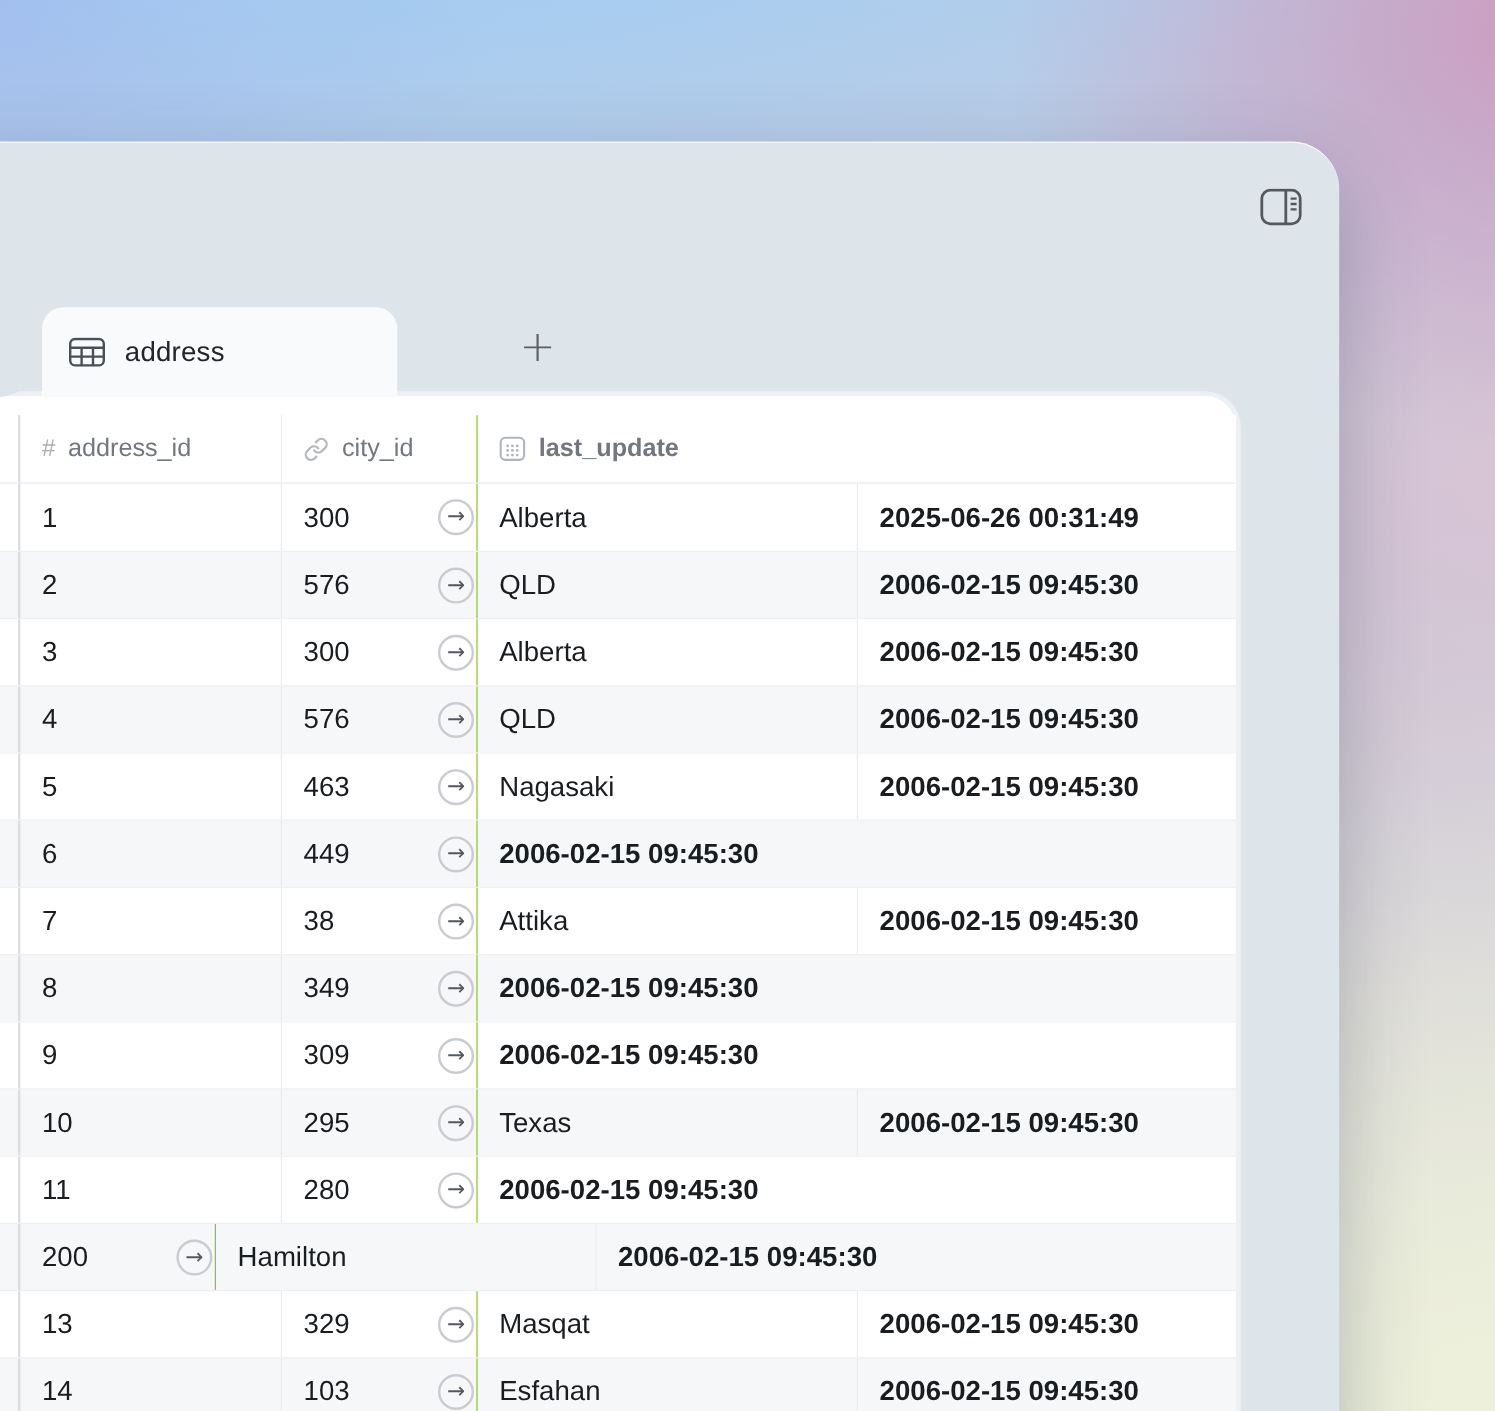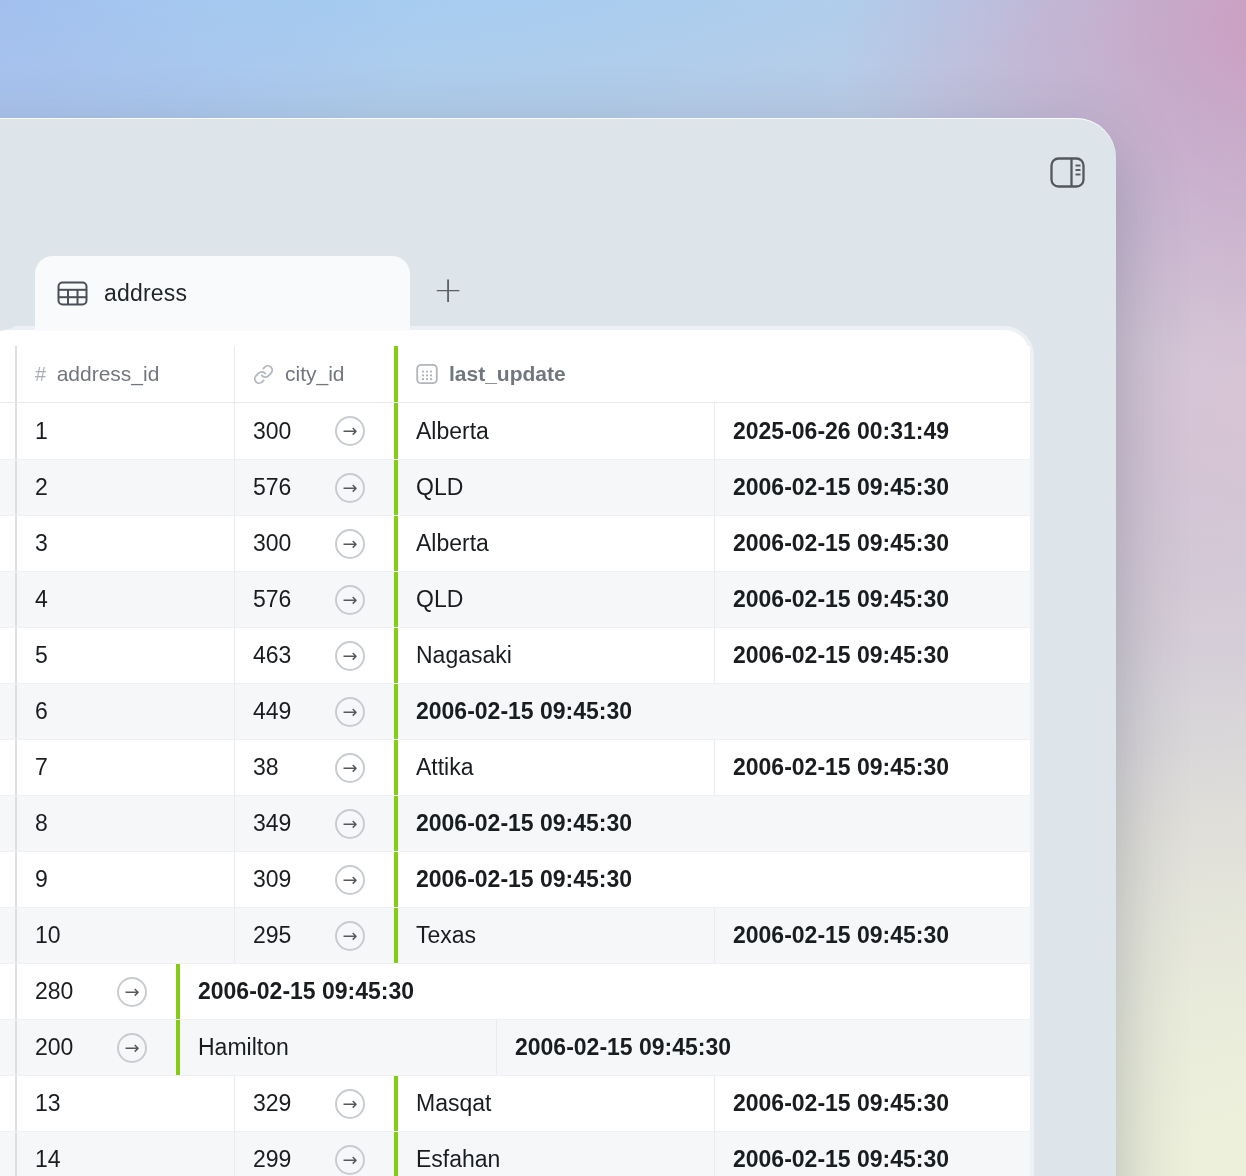--- a/index.html
+++ b/index.html
@@ -33,21 +33,21 @@
     border-radius:26px 26px 0 0;
     box-shadow:0 0 0 4px rgba(249,251,253,.55);
   }
   
   .bar-notch{
     position:absolute;left:-40px;top:118px;width:135px;height:95px;
     background:#dee5ea;border-bottom-right-radius:38px;
   }
   
   .tab-active{
-    position:absolute;left:95px;top:138px;width:375px;height:75px;
+    position:absolute;left:95px;top:138px;width:296px;height:75px;
     background:#f9fafc;border-radius:18px 18px 0 0;
     display:flex;align-items:center;gap:16px;padding-left:22px;box-sizing:border-box;
   }
   .tab-label{font-size:23px;color:#22262a;font-weight:500;letter-spacing:.2px;}
   .newtab-btn{
     position:absolute;left:486px;top:150px;width:44px;height:44px;
     background:none;border:none;cursor:pointer;
     color:#5a6066;font-size:36px;font-weight:200;line-height:40px;text-align:center;
     font-family:"DejaVu Sans",sans-serif;padding:0;
   }
@@ -67,21 +67,21 @@
   .row{height:56px;box-sizing:border-box;}
   .row + .row{border-top:1px solid #f0f0f2;}
   .row.even{background:#f6f7f9;}
   .cell{
     box-sizing:border-box;display:flex;align-items:center;
     padding-left:18px;font-size:23px;color:#1a1d20;position:relative;overflow:hidden;
   }
   
   .c0{width:117px;padding-left:0;border-right:2px solid #dcdee1;overflow:visible;}
   .c1{width:218px;border-right:1px solid #e9ebee;}
-  .c2{width:163px;border-right:4px solid #84cc16;justify-content:space-between;padding-right:29px;}
+  .c2{width:163px;border-right:1px solid #84cc16;justify-content:space-between;padding-right:2px;}
   .c3{width:317px;border-right:1px solid #e9ebee;}
   .c4{width:315px;border-right:none;font-weight:bold;}
   .addr-frag{position:absolute;top:0;left:40px;line-height:56px;white-space:nowrap;}
   .row:nth-child(10) .addr-frag{left:32px;}
   .row:nth-child(11) .addr-frag{left:40px;}
   .fk-arrow{
     width:30px;height:30px;border:2px solid #c8ccd0;border-radius:50%;
     background:none;cursor:pointer;flex:0 0 auto;
     color:#55595e;font-size:18px;line-height:26px;text-align:center;padding:0;
     font-family:"DejaVu Sans",sans-serif;
@@ -333,20 +333,23 @@
           </div>
           <div class="cell c3">
             <span>Texas</span>
           </div>
           <div class="cell c4">
             <span>2006-02-15 09:45:30</span>
           </div>
         </div>
         <div class="row">
           <div class="cell c0"></div>
+          <div class="cell c1">
+            <span>11</span>
+          </div>
           <div class="cell c2">
             <span>280</span>
             <button class="fk-arrow"><span>→</span></button>
           </div>
           <div class="cell c4">
             <span>2006-02-15 09:45:30</span>
           </div>
         </div>
         <div class="row even">
           <div class="cell c0">
@@ -382,21 +385,21 @@
           </div>
         </div>
         <div class="row even">
           <div class="cell c0">
             <span class="addr-frag"></span>
           </div>
           <div class="cell c1">
             <span>14</span>
           </div>
           <div class="cell c2">
-            <span>299</span>
+            <span>103</span>
             <button class="fk-arrow"><span>→</span></button>
           </div>
           <div class="cell c3">
             <span>Esfahan</span>
           </div>
           <div class="cell c4">
             <span>2006-02-15 09:45:30</span>
           </div>
         </div>
       </div>

